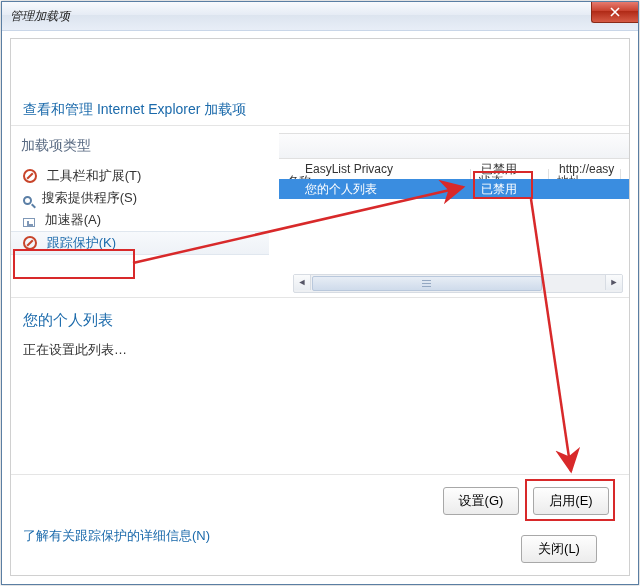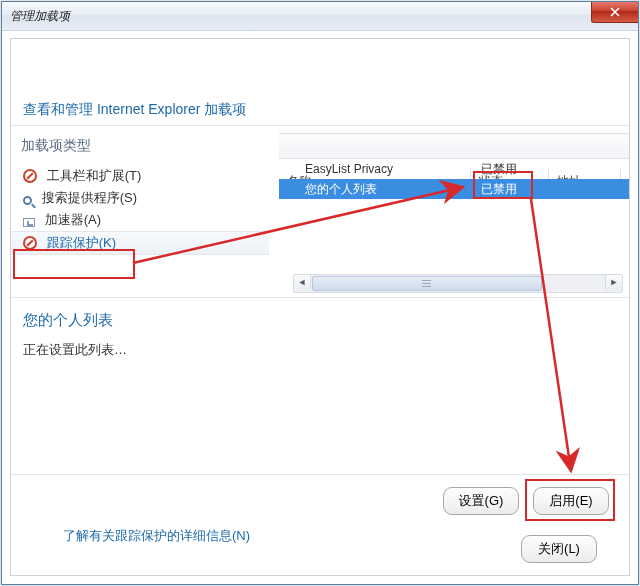--- a/index.html
+++ b/index.html
@@ -39,25 +39,25 @@
   .hscroll .larrow,.hscroll .rarrow{position:absolute;top:0;width:16px;height:15px;background:linear-gradient(#fafbfc,#e9edf2);color:#556;line-height:15px;text-align:center;font-size:9px;cursor:pointer;}
   .hscroll .larrow{left:0;border-right:1px solid #d7dce3;}
   .hscroll .rarrow{right:0;border-left:1px solid #d7dce3;}
   .hscroll .thumb{position:absolute;left:18px;top:1px;height:13px;width:228px;background:linear-gradient(#e7edf5,#cfdbeb);border:1px solid #b9c8dc;border-radius:2px;}
   .hscroll .grip{position:absolute;left:50%;top:3px;width:9px;margin-left:-5px;}
   .hscroll .grip span{display:block;width:100%;height:1px;background:#94a8c2;margin-bottom:2px;}
   .midline{position:absolute;left:0;right:0;top:258px;border-top:1px solid #e5e5e5;}
   .detail-title{position:absolute;left:12px;top:272px;font-size:15px;color:#1b6aab;}
   .detail-sub{position:absolute;left:12px;top:302px;color:#333;font-size:13px;}
   .botline{position:absolute;left:0;right:0;bottom:100px;border-top:1px solid #e5e5e5;}
-  .btn{position:absolute;height:28px;min-width:76px;padding:0 12px;background:linear-gradient(#fefefe,#ececec);border:1px solid #a8a8a8;border-radius:9px;font-size:13px;cursor:pointer;}
+  .btn{position:absolute;height:28px;min-width:76px;padding:0 12px;background:linear-gradient(#fefefe,#ececec);border:1px solid #a8a8a8;border-radius:3px;font-size:13px;cursor:pointer;}
   .btn-settings{right:110px;bottom:60px;}
   .btn-enable{right:20px;bottom:60px;}
   .btn-close{right:32px;bottom:12px;}
-  .link-more{position:absolute;left:12px;bottom:30px;color:#1b6aab;font-size:13px;cursor:pointer;margin-left:40px;}
+  .link-more{position:absolute;left:12px;bottom:30px;color:#1b6aab;font-size:13px;cursor:pointer;}
   
   .redbox{position:absolute;border:2px solid #d8292a;pointer-events:none;}
   svg.anno{position:absolute;left:0;top:0;pointer-events:none;}
 </style>
 </head>
 <body>
 
 <div class="window">
   <div class="titlebar">
     <span class="title">管理加载项</span>
@@ -95,20 +95,21 @@
     <div class="listpane">
       <div class="list-header">
         <div class="col col-name">名称</div>
         <div class="col col-status">状态</div>
         <div class="col col-addr">地址</div>
       </div>
       <div class="rows">
         <div class="row">
           <span class="c c-name">EasyList Privacy</span>
           <span class="c c-status">已禁用</span>
+          <span class="c c-addr">http://easy</span>
         </div>
         <div class="row sel">
           <span class="c c-name">您的个人列表</span>
           <span class="c c-status">已禁用</span>
           <span class="c c-addr"></span>
         </div>
       </div>
       <div class="hscroll">
         <div class="larrow">◄</div>
         <div class="thumb">

